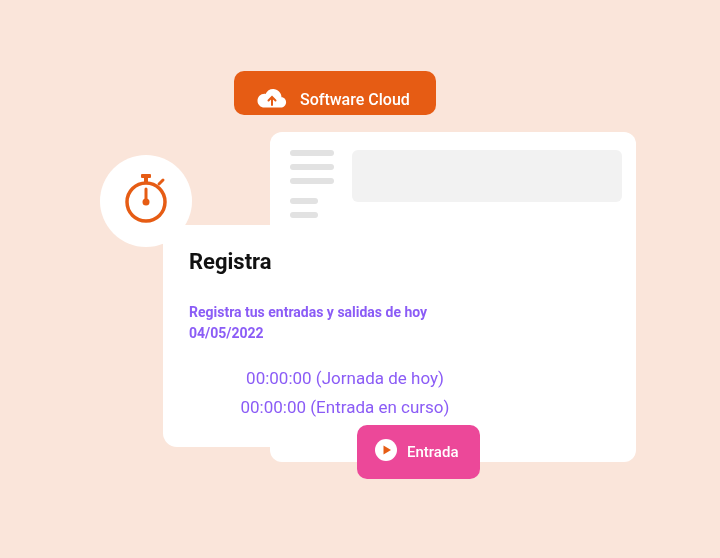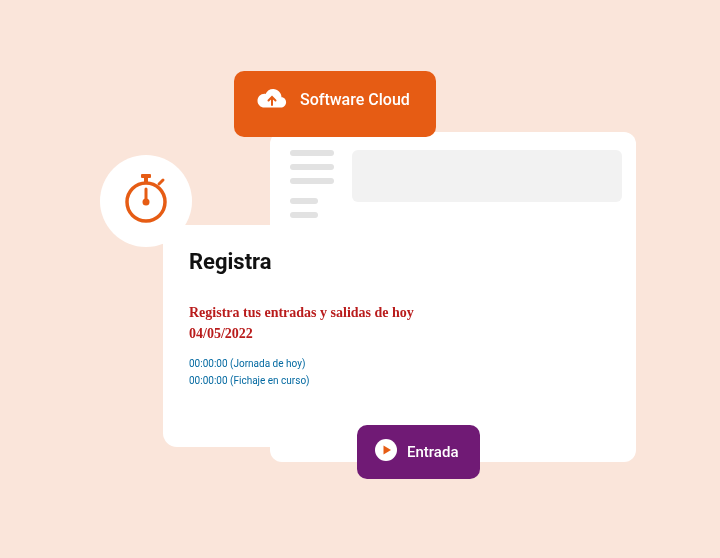--- a/index.html
+++ b/index.html
@@ -49,21 +49,21 @@
       height: 52px;
       background: #f2f2f2;
       border-radius: 6px;
     }
     .cloud-badge {
       position: absolute;
       top: 71px;
       left: 234px;
       background: #e65c14;
       border-radius: 10px;
-      padding: 16px 26px 26px 22px;
+      padding: 16px 26px 4px 22px;
       display: flex;
       align-items: center;
       gap: 12px;
       color: #fff;
       font-size: 16px;
       font-weight: 500;
     }
     .cloud-icon {
       width: 32px;
       height: 24px;
@@ -93,35 +93,35 @@
     }
     .card-title {
       font-size: 22px;
       font-weight: 700;
       color: #111;
       margin-bottom: 28px;
     }
     .card-subtitle {
       font-size: 14px;
       font-weight: 700;
-      color: #b91c1c;
+      color: #8b5cf6;
       line-height: 1.5;
-      margin-bottom: 11px;
-      font-family: Liberation Serif, serif;
+      margin-bottom: 20px;
     }
     .time-line {
-      font-size: 10px;
-      color: #0369a1;
+      font-size: 17px;
+      color: #8b5cf6;
       line-height: 1.7;
+      text-align: center;
     }
     .entrada-btn {
       position: absolute;
       top: 425px;
       left: 357px;
-      background: #701a75;
+      background: #ec4899;
       border-radius: 10px;
       padding: 14px 22px 14px 18px;
       display: flex;
       align-items: center;
       gap: 10px;
       color: #fff;
       font-size: 15px;
       font-weight: 500;
     }
   </style>
@@ -162,21 +162,21 @@
   </span>
 </div>
 
 <div class="card">
   <div class="card-title">Registra</div>
   <div class="card-subtitle">
     <div>Registra tus entradas y salidas de hoy</div>
     <div>04/05/2022</div>
   </div>
   <div class="time-line">00:00:00 (Jornada de hoy)</div>
-  <div class="time-line">00:00:00 (Fichaje en curso)</div>
+  <div class="time-line">00:00:00 (Entrada en curso)</div>
 </div>
 
 <div class="entrada-btn">
   <span>
     <svg width="22" height="22" viewBox="0 0 22 22">
       <circle cx="11" cy="11" r="11" fill="#ffffff"></circle>
       <path d="M8.5 6.5 L16 11 L8.5 15.5 Z" fill="#e65c14"></path>
     </svg>
   </span>
   <span>Entrada</span>

